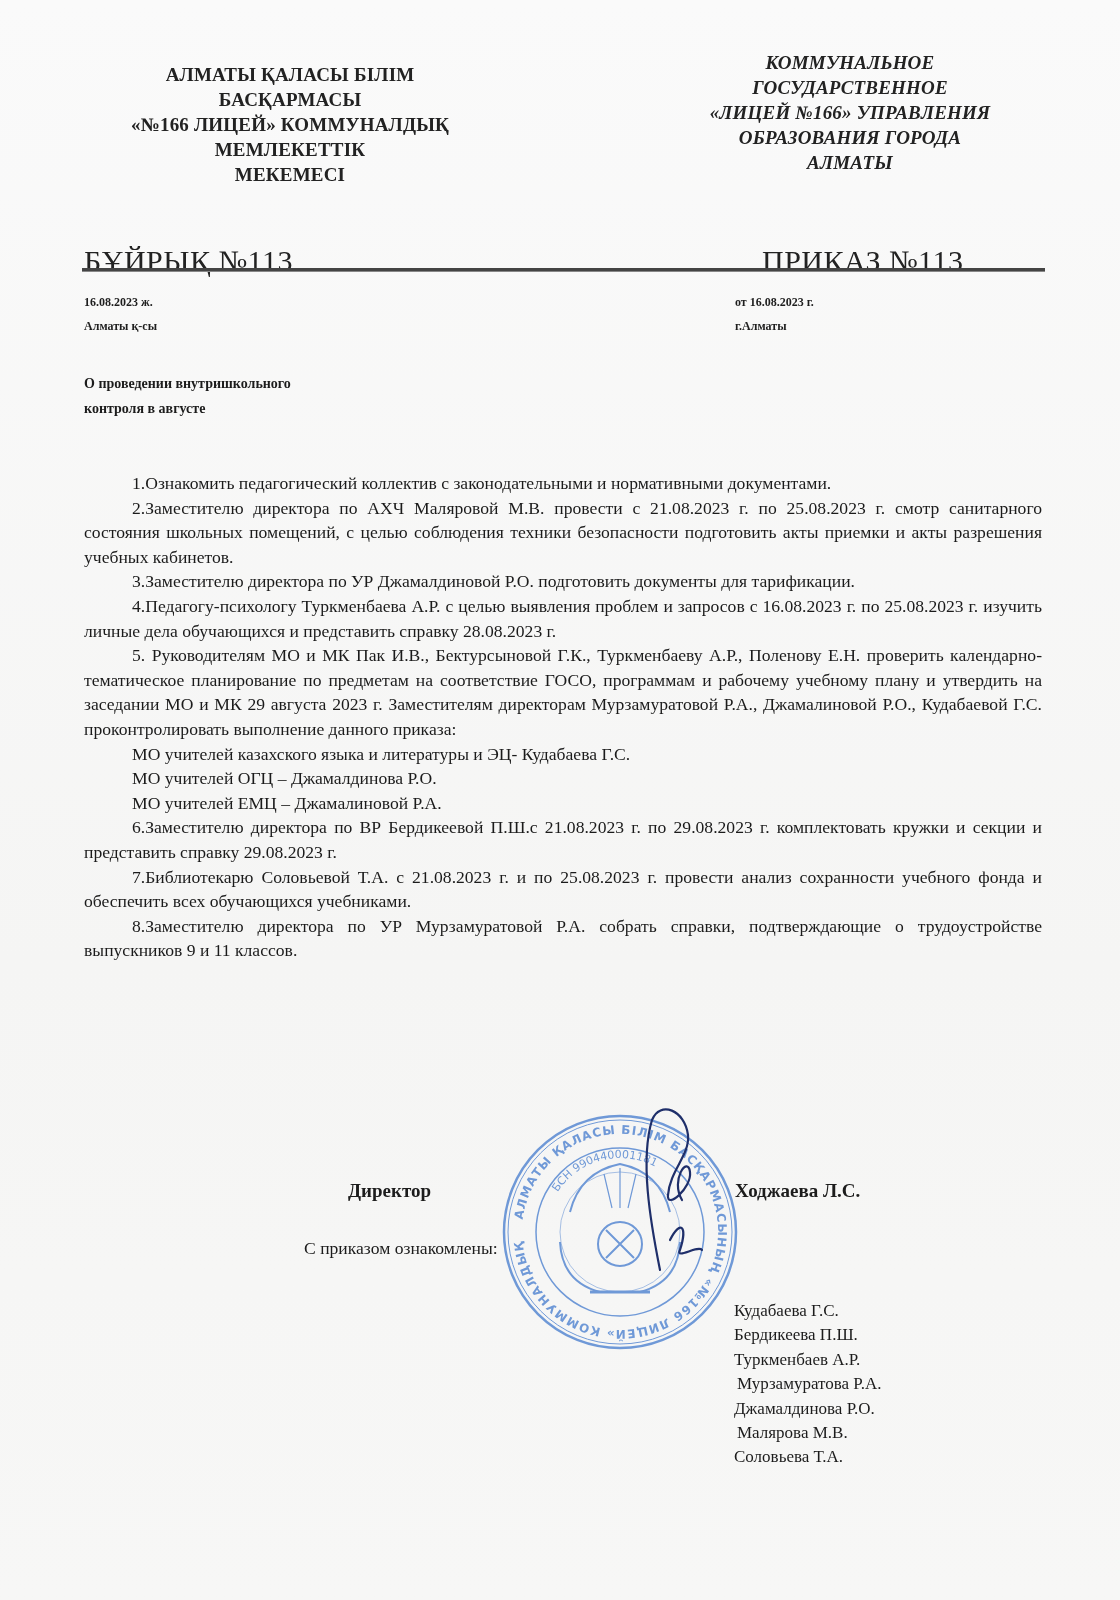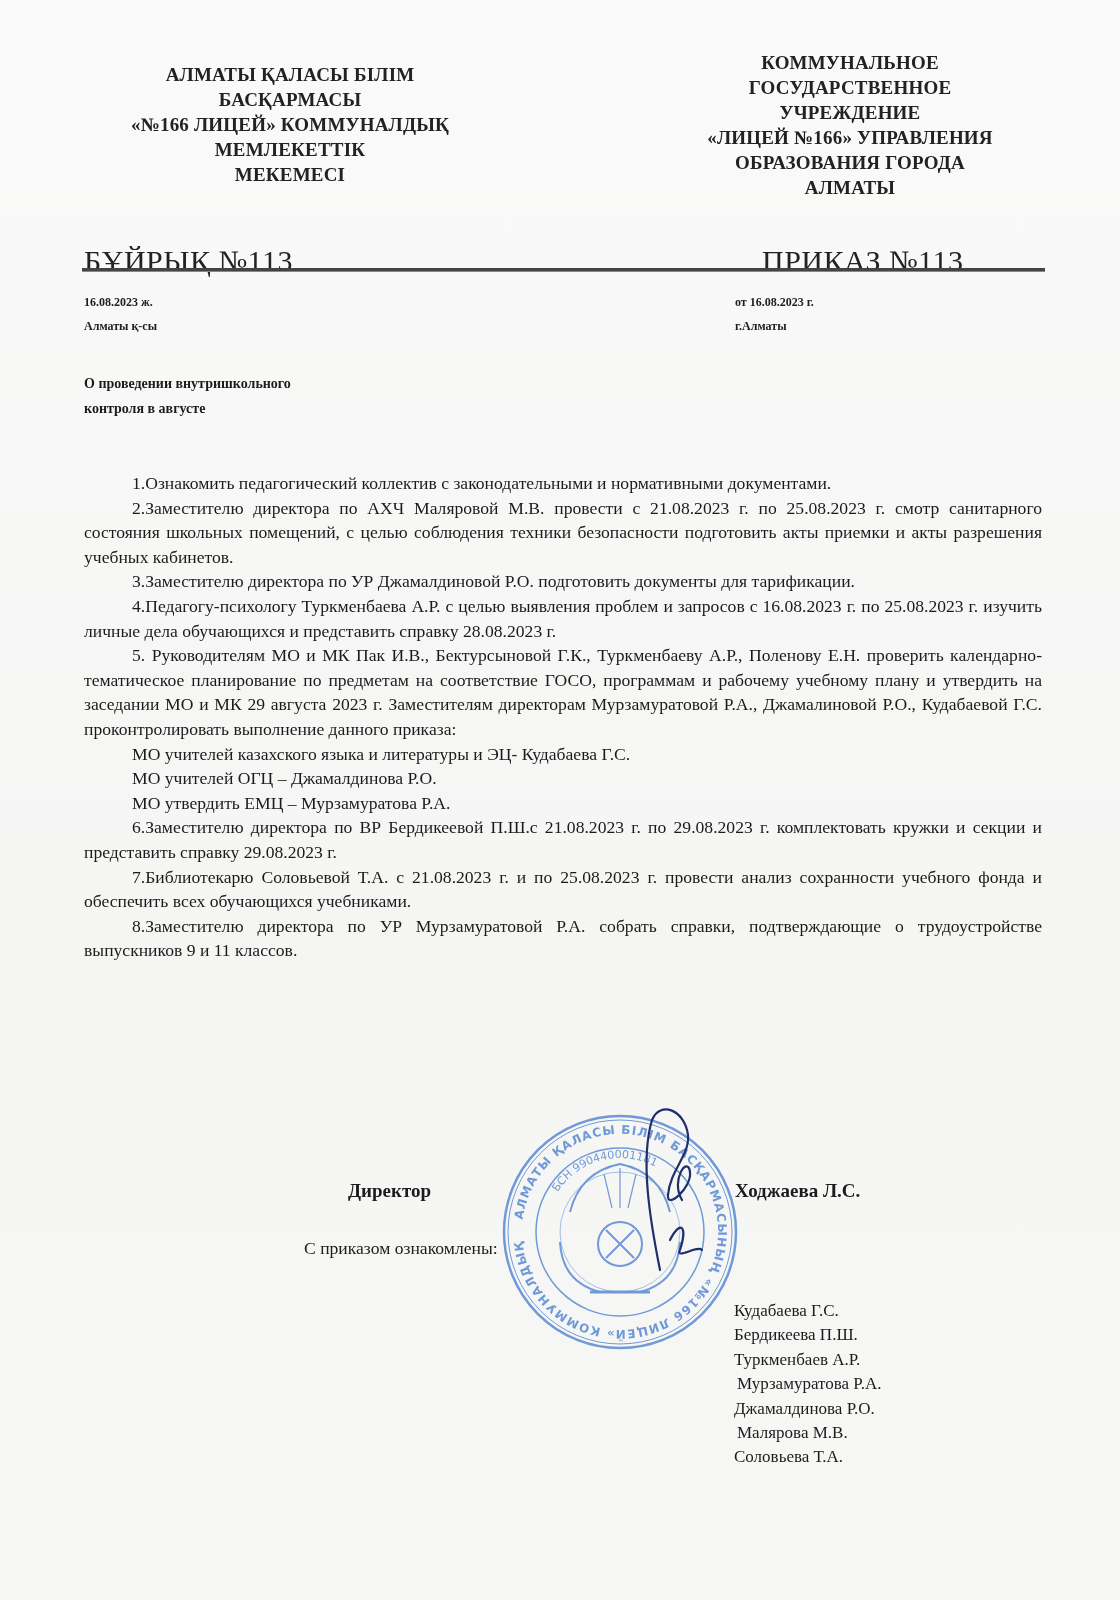--- a/index.html
+++ b/index.html
@@ -25,21 +25,21 @@
     .hdr-block {
       position: absolute;
       font-weight: bold;
       text-align: center;
       font-size: 19px;
       line-height: 25px;
       letter-spacing: 0.2px;
       color: #222;
     }
     .hdr-left { left: 100px; top: 62px; width: 380px; }
-    .hdr-right { left: 650px; top: 50px; width: 400px; }
+    .hdr-right { left: 650px; top: 50px; width: 400px; font-style: italic; }
     .hdr-line { display: block; }
     .order-no {
       position: absolute;
       font-weight: normal;
       font-size: 30px;
       top: 244px;
       color: #222;
       letter-spacing: 0.5px;
     }
     .order-left { left: 84px; }
@@ -138,21 +138,20 @@
     <span class="hdr-line">АЛМАТЫ ҚАЛАСЫ БІЛІМ</span>
     <span class="hdr-line">БАСҚАРМАСЫ</span>
     <span class="hdr-line">«№166 ЛИЦЕЙ» КОММУНАЛДЫҚ</span>
     <span class="hdr-line">МЕМЛЕКЕТТІК</span>
     <span class="hdr-line">МЕКЕМЕСІ</span>
   </div>
 
   <div class="hdr-block hdr-right">
     <span class="hdr-line">КОММУНАЛЬНОЕ</span>
     <span class="hdr-line">ГОСУДАРСТВЕННОЕ</span>
-    <span class="hdr-line">УЧРЕЖДЕНИЕ</span>
     <span class="hdr-line">«ЛИЦЕЙ №166» УПРАВЛЕНИЯ</span>
     <span class="hdr-line">ОБРАЗОВАНИЯ ГОРОДА</span>
     <span class="hdr-line">АЛМАТЫ</span>
   </div>
 
   <div class="order-no order-left">БҰЙРЫҚ  №113</div>
   <div class="order-no order-right">ПРИКАЗ  №113</div>
 
   <div class="rule"></div>
 
@@ -171,21 +170,21 @@
   </div>
 
   <div class="body-text">
     <p>1.Ознакомить педагогический коллектив с законодательными и нормативными документами.</p>
     <p>2.Заместителю директора по АХЧ Маляровой М.В. провести с 21.08.2023 г. по 25.08.2023 г. смотр санитарного состояния школьных помещений, с целью соблюдения техники безопасности подготовить акты приемки и акты разрешения учебных кабинетов.</p>
     <p>3.Заместителю директора по УР Джамалдиновой Р.О. подготовить документы для тарификации.</p>
     <p>4.Педагогу-психологу Туркменбаева А.Р. с целью выявления проблем и запросов с 16.08.2023 г. по 25.08.2023 г. изучить личные дела обучающихся и представить справку 28.08.2023 г.</p>
     <p>5. Руководителям МО и МК Пак И.В., Бектурсыновой Г.К., Туркменбаеву А.Р., Поленову Е.Н.  проверить календарно-тематическое планирование по предметам на соответствие ГОСО, программам и рабочему учебному плану и  утвердить на заседании МО и МК  29 августа 2023 г. Заместителям директорам Мурзамуратовой Р.А., Джамалиновой Р.О., Кудабаевой Г.С. проконтролировать выполнение данного приказа:</p>
     <p class="sub">МО  учителей казахского языка и литературы и ЭЦ- Кудабаева Г.С.</p>
     <p class="sub">МО  учителей ОГЦ – Джамалдинова Р.О.</p>
-    <p class="sub">МО утвердить ЕМЦ – Мурзамуратова Р.А.</p>
+    <p class="sub">МО учителей ЕМЦ – Джамалиновой Р.А.</p>
     <p>6.Заместителю директора по ВР Бердикеевой П.Ш.с 21.08.2023 г. по 29.08.2023 г. комплектовать кружки и секции  и представить справку 29.08.2023 г.</p>
     <p>7.Библиотекарю Соловьевой Т.А. с 21.08.2023 г. и по  25.08.2023 г. провести анализ сохранности учебного фонда и обеспечить всех обучающихся учебниками.</p>
     <p>8.Заместителю директора по УР Мурзамуратовой Р.А. собрать справки, подтверждающие о трудоустройстве выпускников 9 и 11 классов.</p>
   </div>
 
   <svg class="stamp" viewBox="0 0 240 240">
     <defs>
       <path id="stampArc" d="M 120 120 m -98 0 a 98 98 0 1 1 196 0 a 98 98 0 1 1 -196 0"></path>
       <path id="binArc" d="M 120 120 m -74 0 a 74 74 0 0 1 148 0"></path>
     </defs>

